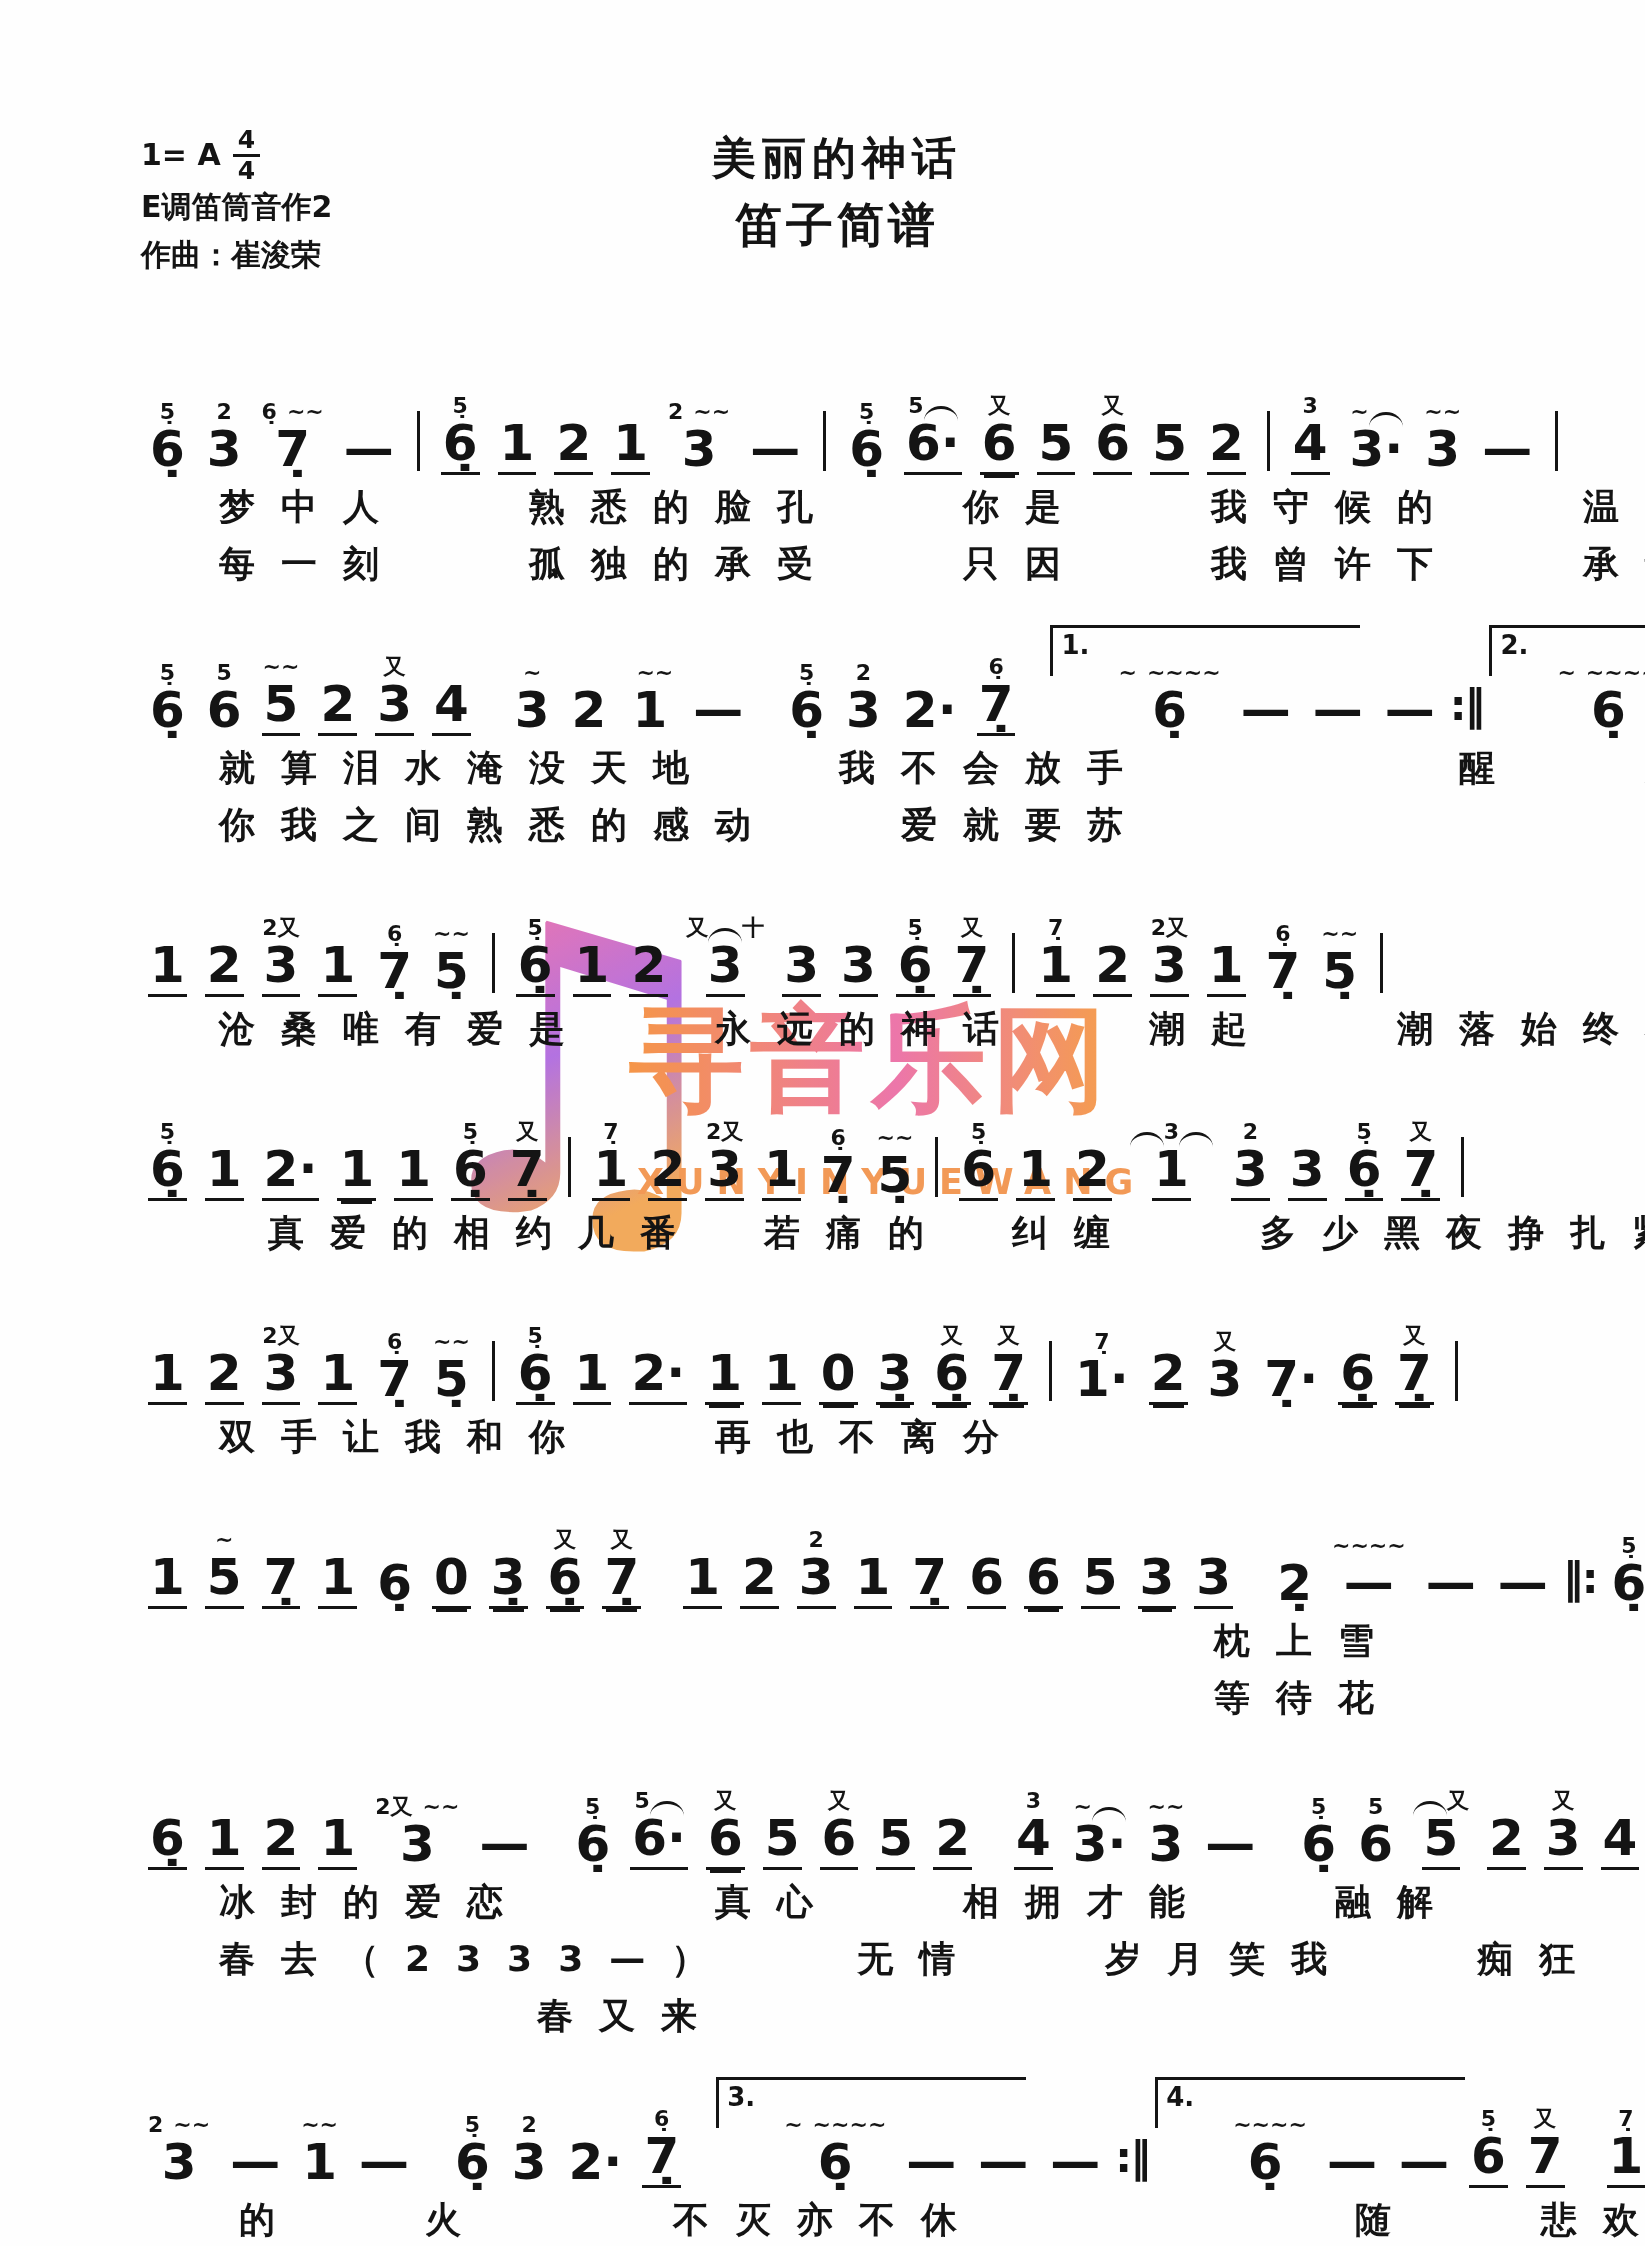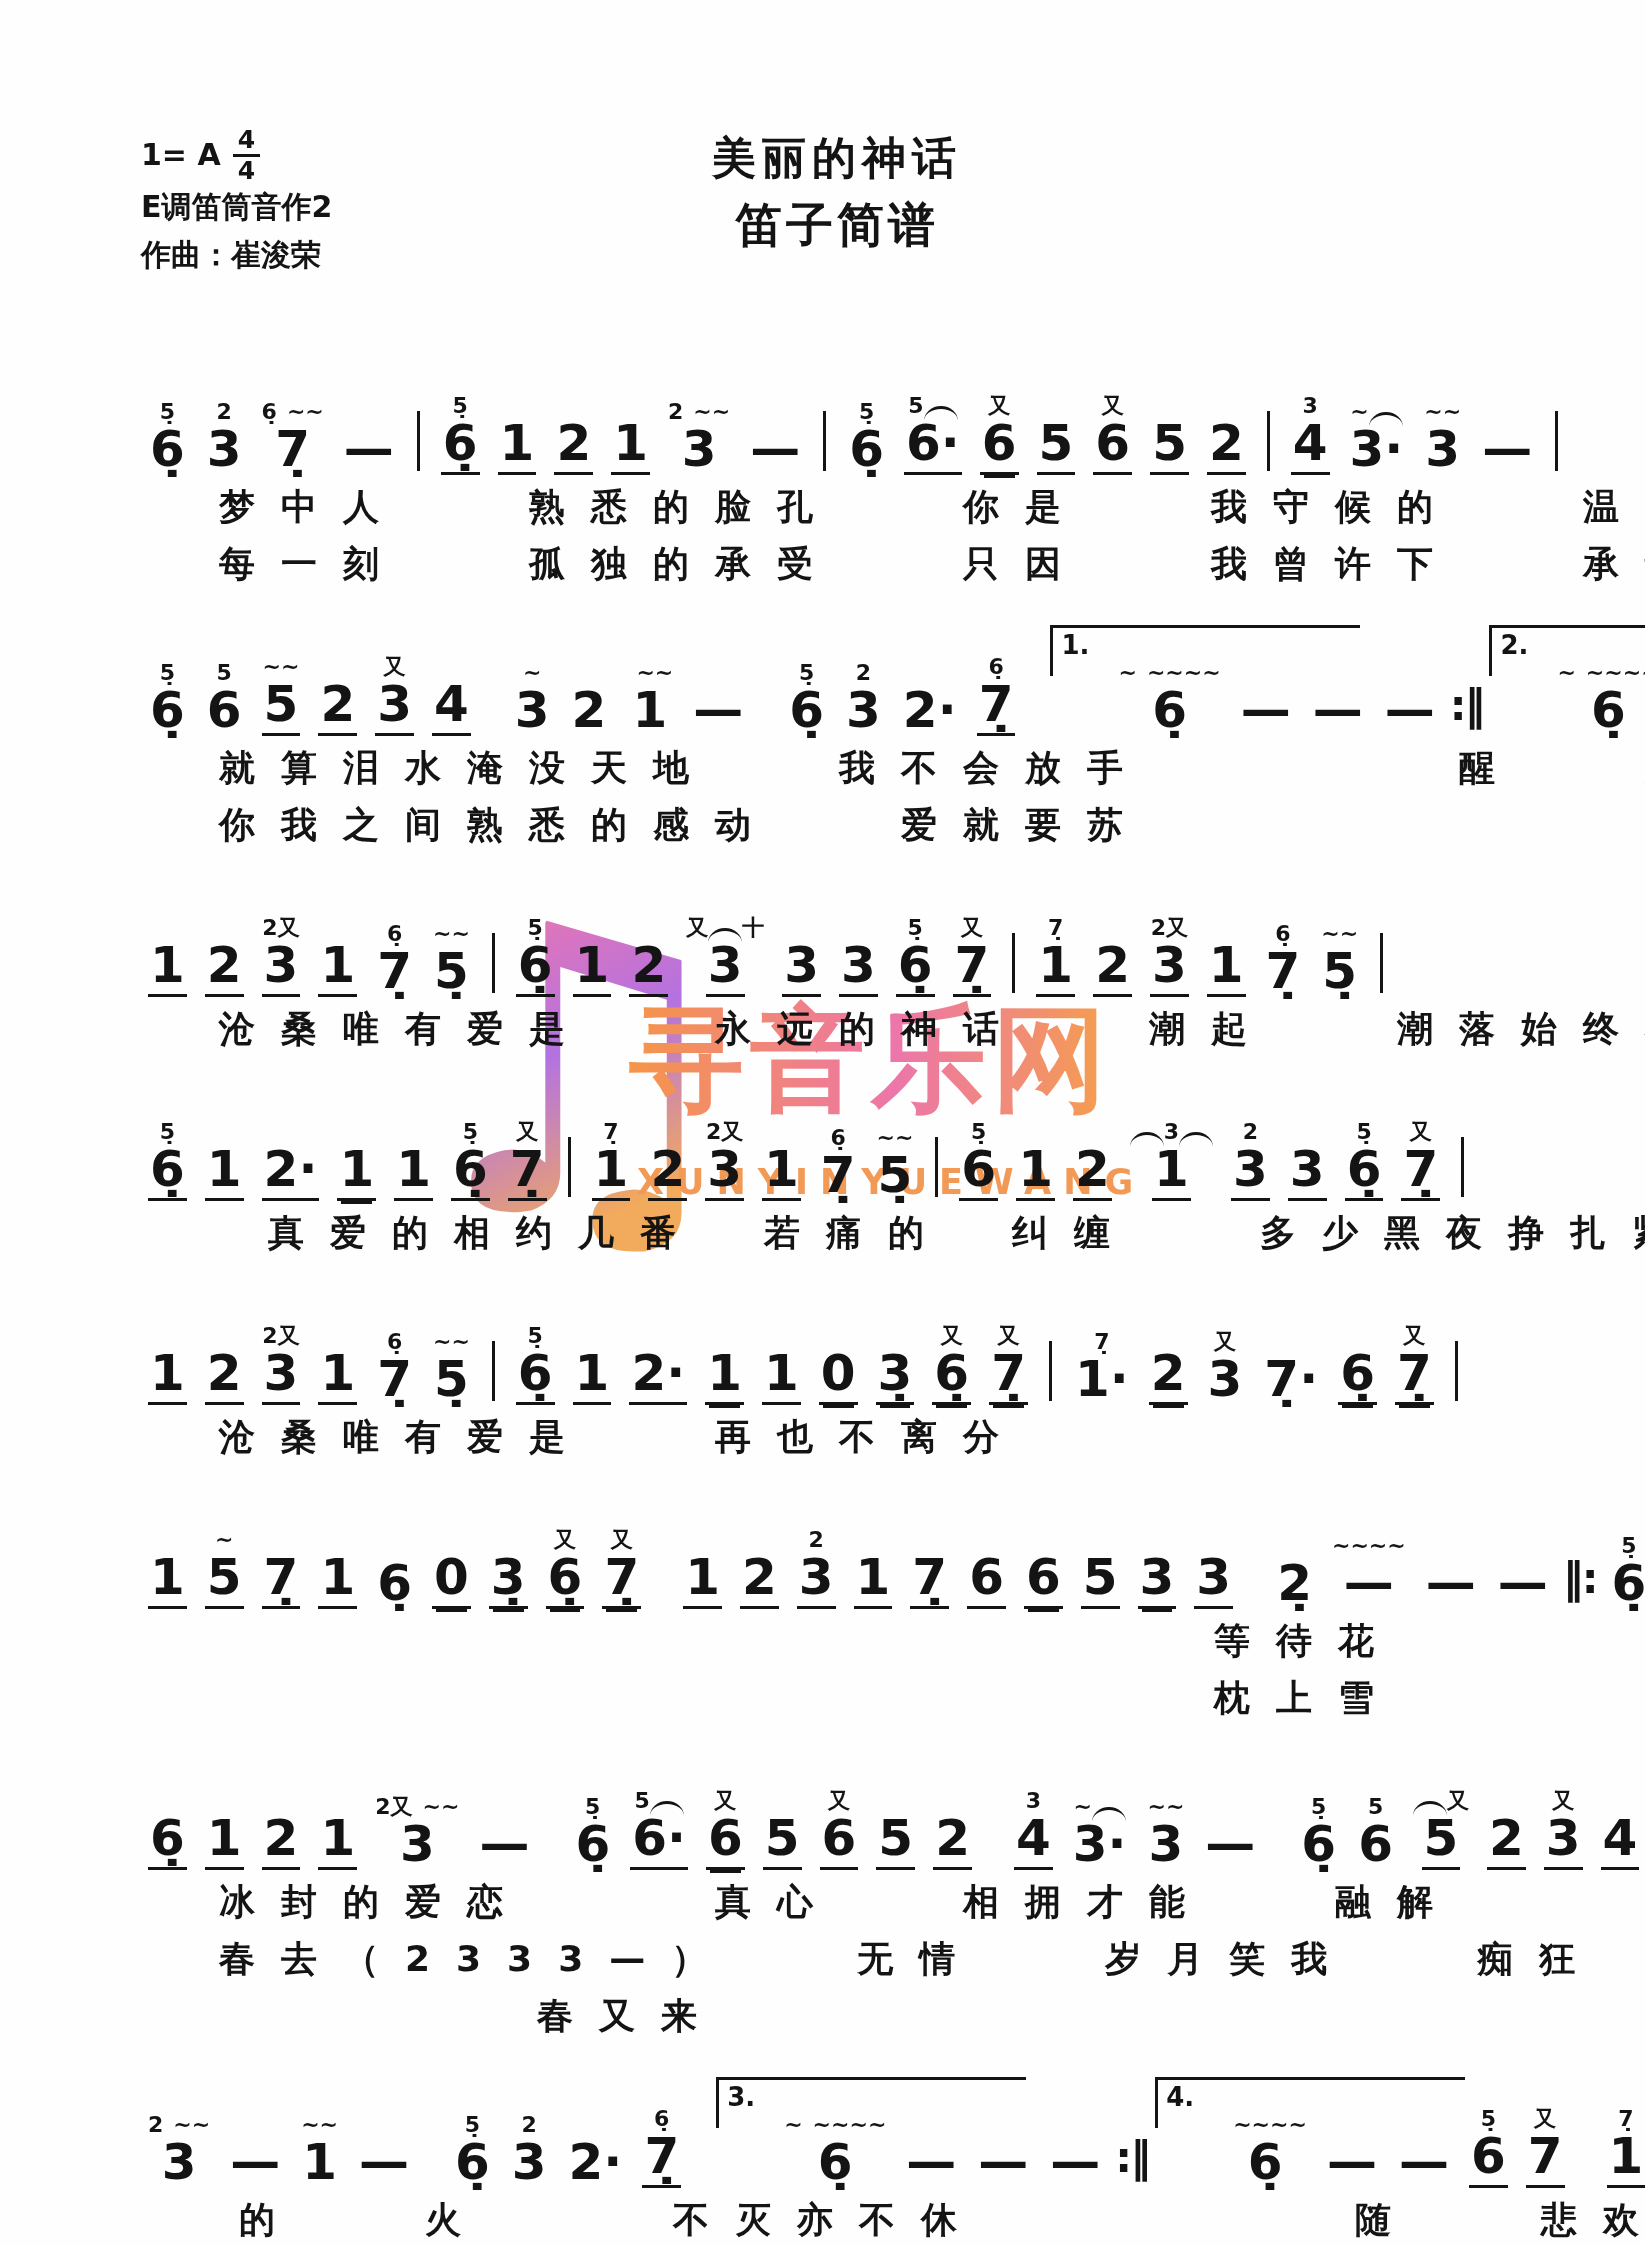--- a/index.html
+++ b/index.html
@@ -682,21 +682,21 @@
             <div class="main u2">6̣</div>
           </div>
           <div class="note">
             <div class="top">
               <span>又</span>
             </div>
             <div class="main u2">7̣</div>
           </div>
           <div class="bar"></div>
         </div>
-        <div class="lyr" style="margin-left: 80px;">沧桑唯有爱是　　再也不离分</div>
+        <div class="lyr" style="margin-left: 80px;">双手让我和你　　再也不离分</div>
       </div>
       <div class="system">
         <div class="notes-row">
           <div class="note">
             <div class="top"></div>
             <div class="main u1">1</div>
           </div>
           <div class="note">
             <div class="top">
               <span>~</span>
@@ -803,22 +803,22 @@
           <div class="rep">‖:</div>
           <div class="note">
             <div class="top">
               <span>5</span>
               <span>̣</span>
             </div>
             <div class="main">6̣</div>
           </div>
           <div class="bar"></div>
         </div>
+        <div class="lyr" style="margin-left: 1075px;">枕上雪</div>
         <div class="lyr" style="margin-left: 1075px;">等待花</div>
-        <div class="lyr" style="margin-left: 1075px;">枕上雪</div>
       </div>
       <div class="system">
         <div class="notes-row">
           <div class="note">
             <div class="top"></div>
             <div class="main u1">6̣</div>
           </div>
           <div class="note">
             <div class="top"></div>
             <div class="main u1">1</div>

